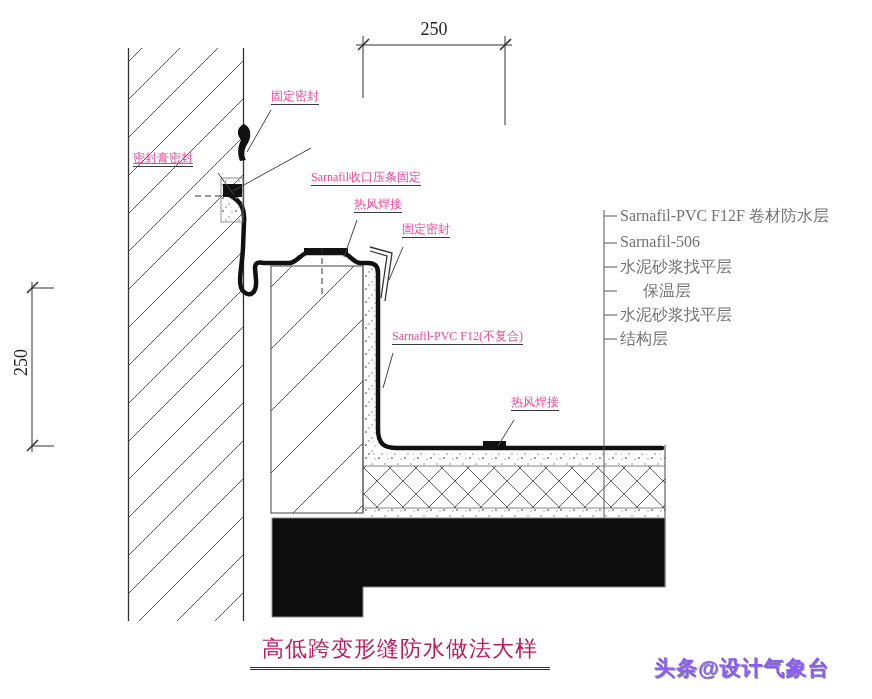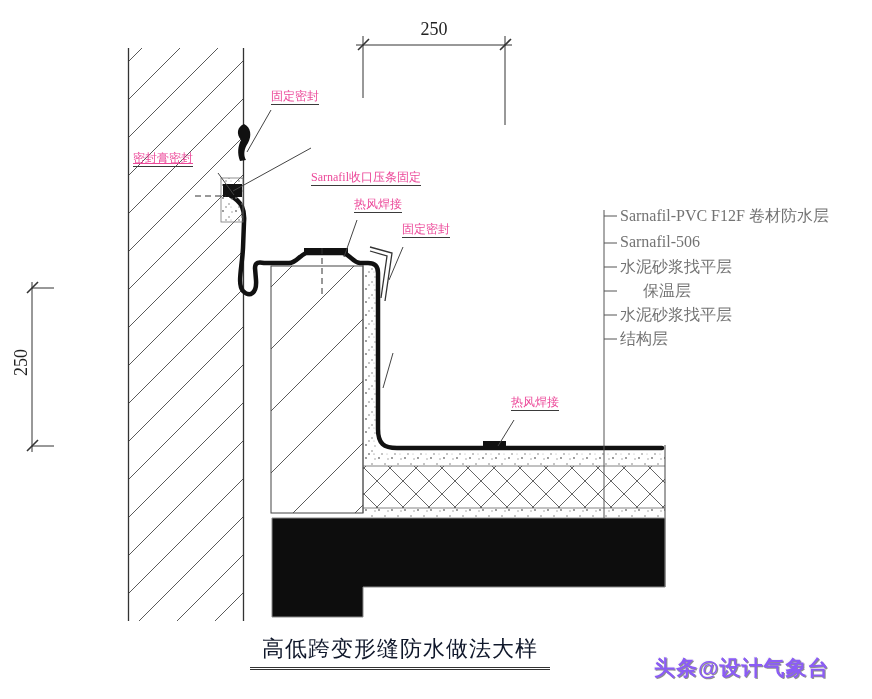--- a/index.html
+++ b/index.html
@@ -8,21 +8,21 @@
     font-family:"Liberation Serif","DejaVu Serif",serif;color:#1c1c1c;
   }
   #linework{position:absolute;left:0;top:0;}
   .lbl{position:absolute;white-space:nowrap;font-size:12px;line-height:1.15;color:#ec4899;}
   .callout{border-bottom:1px solid #3a3a3a;padding-bottom:1px;}
   .layer-lbl{position:absolute;white-space:nowrap;font-size:16px;color:#737373;}
   .dim{position:absolute;font-size:18px;color:#222;text-align:center;}
   .dim-left{transform:rotate(-90deg);}
   .title{
     position:absolute;left:250px;top:634px;width:300px;text-align:center;
-    font-size:22px;letter-spacing:1px;color:#0f172a;
+    font-size:22px;letter-spacing:1px;color:#be185d;
     border-bottom:3px double #333;padding-bottom:3px;
   }
   .watermark{
     position:absolute;left:654px;top:654px;font-size:21px;font-weight:bold;
     font-family:"Liberation Sans","DejaVu Sans",sans-serif;
     color:#8b5cf6;text-shadow:1px 1px 0 #8f8f8f,-1px -1px 0 #f8f8f8;
     letter-spacing:1px;
   }
 </style>
 </head>
@@ -137,20 +137,21 @@
   </svg>
 
   <div class="dim" style="left:409px;top:19px;width:50px;">250</div>
   <div class="dim dim-left" style="left:-9px;top:352px;width:60px;">250</div>
 
   <div class="lbl" style="left:271px;top:90px;"><span class="callout">固定密封</span></div>
   <div class="lbl" style="left:311px;top:126px;margin-top:45px;"><span class="callout">Sarnafil收口压条固定</span></div>
   <div class="lbl" style="left:133px;top:152px;text-decoration:underline;"><span class="callout">密封膏密封</span></div>
   <div class="lbl" style="left:354px;top:198px;"><span class="callout">热风焊接</span></div>
   <div class="lbl" style="left:402px;top:223px;"><span class="callout">固定密封</span></div>
+  <div class="lbl" style="left:392px;top:330px;"><span class="callout">Sarnafil-PVC F12(不复合)</span></div>
   <div class="lbl" style="left:511px;top:396px;"><span class="callout">热风焊接</span></div>
 
   <div class="layer-lbl" style="left:620px;top:206px;">Sarnafil-PVC F12F 卷材防水层</div>
   <div class="layer-lbl" style="left:620px;top:233px;">Sarnafil-506</div>
   <div class="layer-lbl" style="left:620px;top:257px;">水泥砂浆找平层</div>
   <div class="layer-lbl" style="left:620px;top:281px;margin-left:23px;">保温层</div>
   <div class="layer-lbl" style="left:620px;top:305px;">水泥砂浆找平层</div>
   <div class="layer-lbl" style="left:620px;top:329px;">结构层</div>
 
   <div class="title">高低跨变形缝防水做法大样</div>

